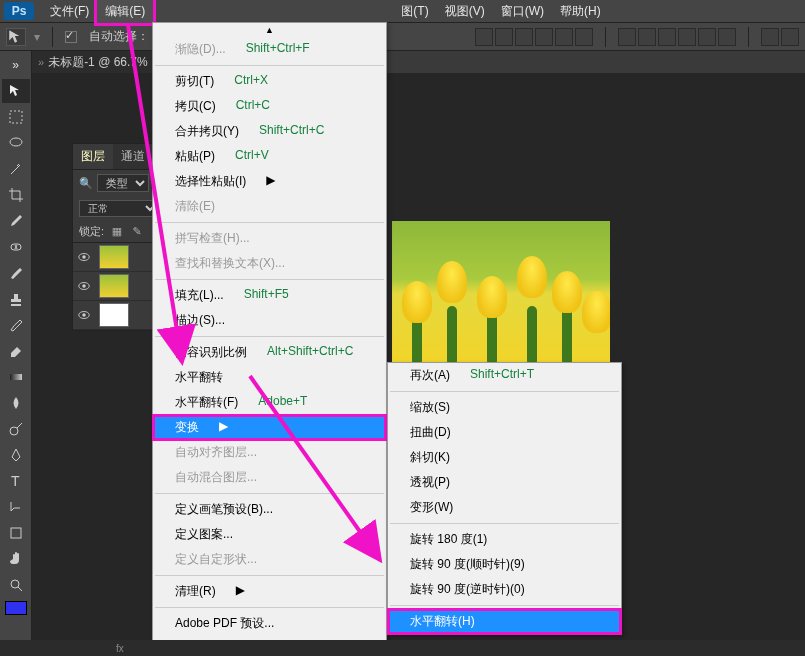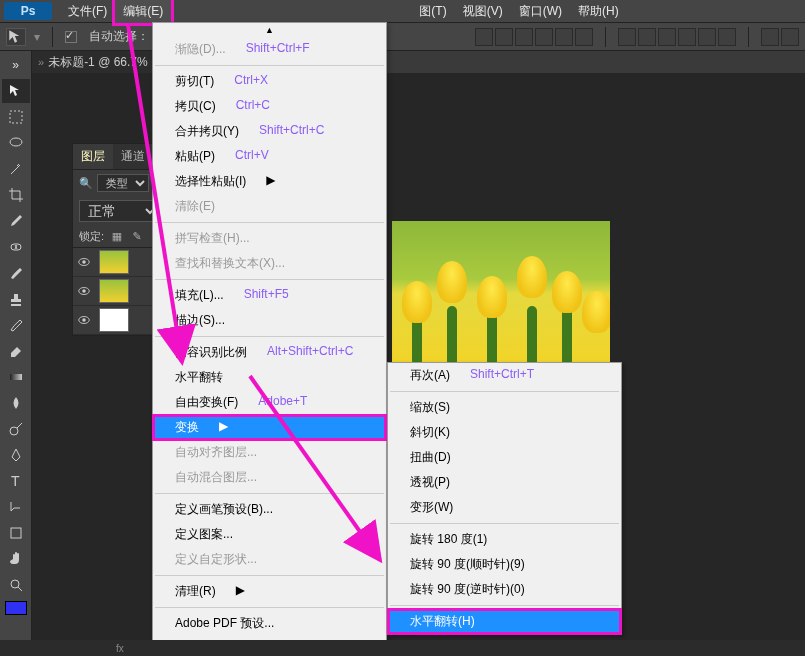--- a/index.html
+++ b/index.html
@@ -1,20 +1,20 @@
 <!DOCTYPE html>
 <html><head>
 <meta charset="utf-8">
 <style>
   * { margin: 0; padding: 0; box-sizing: border-box; font-family: "Microsoft YaHei", sans-serif; }
   body { background: #3a3a3a; width: 805px; height: 656px; overflow: hidden; position: relative; font-size: 12px; color: #ccc; }
 
   
   .menubar { background: #454545; height: 22px; display: flex; align-items: center; padding-left: 4px; }
-  .ps-logo { width: 48px; height: 18px; background: #0b5a99; color: #bfe3ff; display:flex;align-items:center;justify-content:center;font-weight:bold;font-size:12px;border-radius:2px;margin-right:8px;}
+  .ps-logo { width: 30px; height: 18px; background: #0b5a99; color: #bfe3ff; display:flex;align-items:center;justify-content:center;font-weight:bold;font-size:12px;border-radius:2px;margin-right:8px;}
   .menu-item { padding: 3px 8px; color: #e6e6e6; cursor: default; }
   .menu-item.highlight { outline: 3px solid #ef12c7; background: #4f4f4f; }
 
   
   .options-bar { background: #454545; height: 29px; border-top:1px solid #222;border-bottom:1px solid #222; display:flex; align-items:center; padding:0 6px; gap:8px;}
   .opt-icon { width:20px; height:18px; background:#3a3a3a; border:1px solid #555; display:flex;align-items:center;justify-content:center;}
   .checkbox { width:12px;height:12px;border:1px solid #777;display:inline-block;margin-right:4px;position:relative;}
   .checkbox::after{content:"✓";position:absolute;top:-3px;left:-1px;color:#ddd;font-size:11px;}
   .sep { width:1px; height:20px; background:#222; margin:0 4px;}
   .align-group{display:flex;gap:2px;}
@@ -40,38 +40,38 @@
   .leaf{position:absolute;width:10px;height:60px;background:#3e7a1d;border-radius:6px;bottom:0;}
   .l1{left:20px;} .l2{left:55px;} .l3{left:95px;} .l4{left:135px;} .l5{left:170px;}
 
   
   .layers-panel{position:absolute; left:72px; top:143px; width:180px; background:#3a3a3a; border:1px solid #222;}
   .panel-tabs{display:flex;background:#313131;border-bottom:1px solid #222;}
   .ptab{padding:4px 8px;color:#bbb;}
   .ptab.active{background:#3a3a3a;color:#fef9c3;}
   .panel-row{display:flex;align-items:center;padding:4px 6px;gap:4px;font-size:11px;}
   .filter-select{background:#2c2c2c;border:1px solid #555;color:#ccc;padding:1px 4px;font-size:11px;}
-  .blend-select{background:#2c2c2c;border:1px solid #555;color:#ccc;padding:1px 4px;font-size:14px;width:80px;}
+  .blend-select{background:#2c2c2c;border:1px solid #555;color:#ccc;padding:1px 4px;font-size:10px;width:80px;}
   .layer-list{}
   .layer-row{display:flex;align-items:center;padding:2px 4px;border-bottom:1px solid #2c2c2c;}
   .eye{width:14px;height:14px;margin-right:8px;}
   .eye svg{width:14px;height:14px;}
   .thumb{width:30px;height:24px;border:1px solid #666;background:#fff;margin-right:6px;display:flex;align-items:center;justify-content:center;font-size:8px;color:#333;overflow:hidden;}
   .thumb.check{background:repeating-conic-gradient(#ccc 0 25%,#fff 0 50%) 0 0/8px 8px;}
   .thumb .mini-tulip{width:100%;height:100%;background:linear-gradient(to bottom,#9ac23c,#f0d030);}
 
   
   .menu { position:absolute; background:#f0f0f0; border:1px solid #999; box-shadow:2px 2px 4px rgba(0,0,0,0.3); color:#000; font-size:12px; min-width:235px;}
   .menu .mi{display:flex; justify-content:flex-start; padding:4px 22px 4px 22px; white-space:nowrap; cursor:default;}
   .menu .mi.disabled{color:#999;}
   .menu .mi.highlighted{background:#1e90ff;color:#fff;}
   .menu .mi.boxed{outline:3px solid #ef12c7; outline-offset:-2px;}
   .menu .sep{height:1px;background:#ccc;margin:3px 2px;width:auto;}
   .menu .arrow{margin-left:20px;color:inherit;}
-  .menu .sc{color:#8b5cf6;margin-left:20px;}
+  .menu .sc{color:#15803d;margin-left:20px;}
   .menu .up-tri{position:absolute;top:2px;left:50%;transform:translateX(-50%);font-size:9px;color:#000;}
 
   .edit-menu{ left:152px; top:22px; width:235px; height:632px;}
   .sub-menu{ left:387px; top:362px; width:195px;}
 
   
   svg.anno{position:absolute;top:0;left:0;pointer-events:none;}
   .lock-row{display:flex;align-items:center;gap:6px;padding:3px 6px;font-size:11px;border-bottom:1px solid #222;}
   .lk{width:14px;height:14px;display:flex;align-items:center;justify-content:center;color:#aaa;}
 
@@ -372,21 +372,21 @@
       </div>
       <div class="sep"></div>
       <div class="mi">
         <span>内容识别比例</span>
         <span class="sc">Alt+Shift+Ctrl+C</span>
       </div>
       <div class="mi">
         <span>水平翻转</span>
       </div>
       <div class="mi">
-        <span>自由变换(F)</span>
+        <span>水平翻转(F)</span>
         <span class="sc">Adobe+T</span>
       </div>
       <div class="mi highlighted boxed">
         <span>变换</span>
         <span class="arrow">▶</span>
       </div>
       <div class="mi disabled">
         <span>自动对齐图层...</span>
       </div>
       <div class="mi disabled">
@@ -421,24 +421,24 @@
   <div id="sub-menu-body">
       <div class="mi">
         <span>再次(A)</span>
         <span class="sc">Shift+Ctrl+T</span>
       </div>
       <div class="sep"></div>
       <div class="mi">
         <span>缩放(S)</span>
       </div>
       <div class="mi">
+        <span>扭曲(D)</span>
+      </div>
+      <div class="mi">
         <span>斜切(K)</span>
-      </div>
-      <div class="mi">
-        <span>扭曲(D)</span>
       </div>
       <div class="mi">
         <span>透视(P)</span>
       </div>
       <div class="mi">
         <span>变形(W)</span>
       </div>
       <div class="sep"></div>
       <div class="mi">
         <span>旋转 180 度(1)</span>

